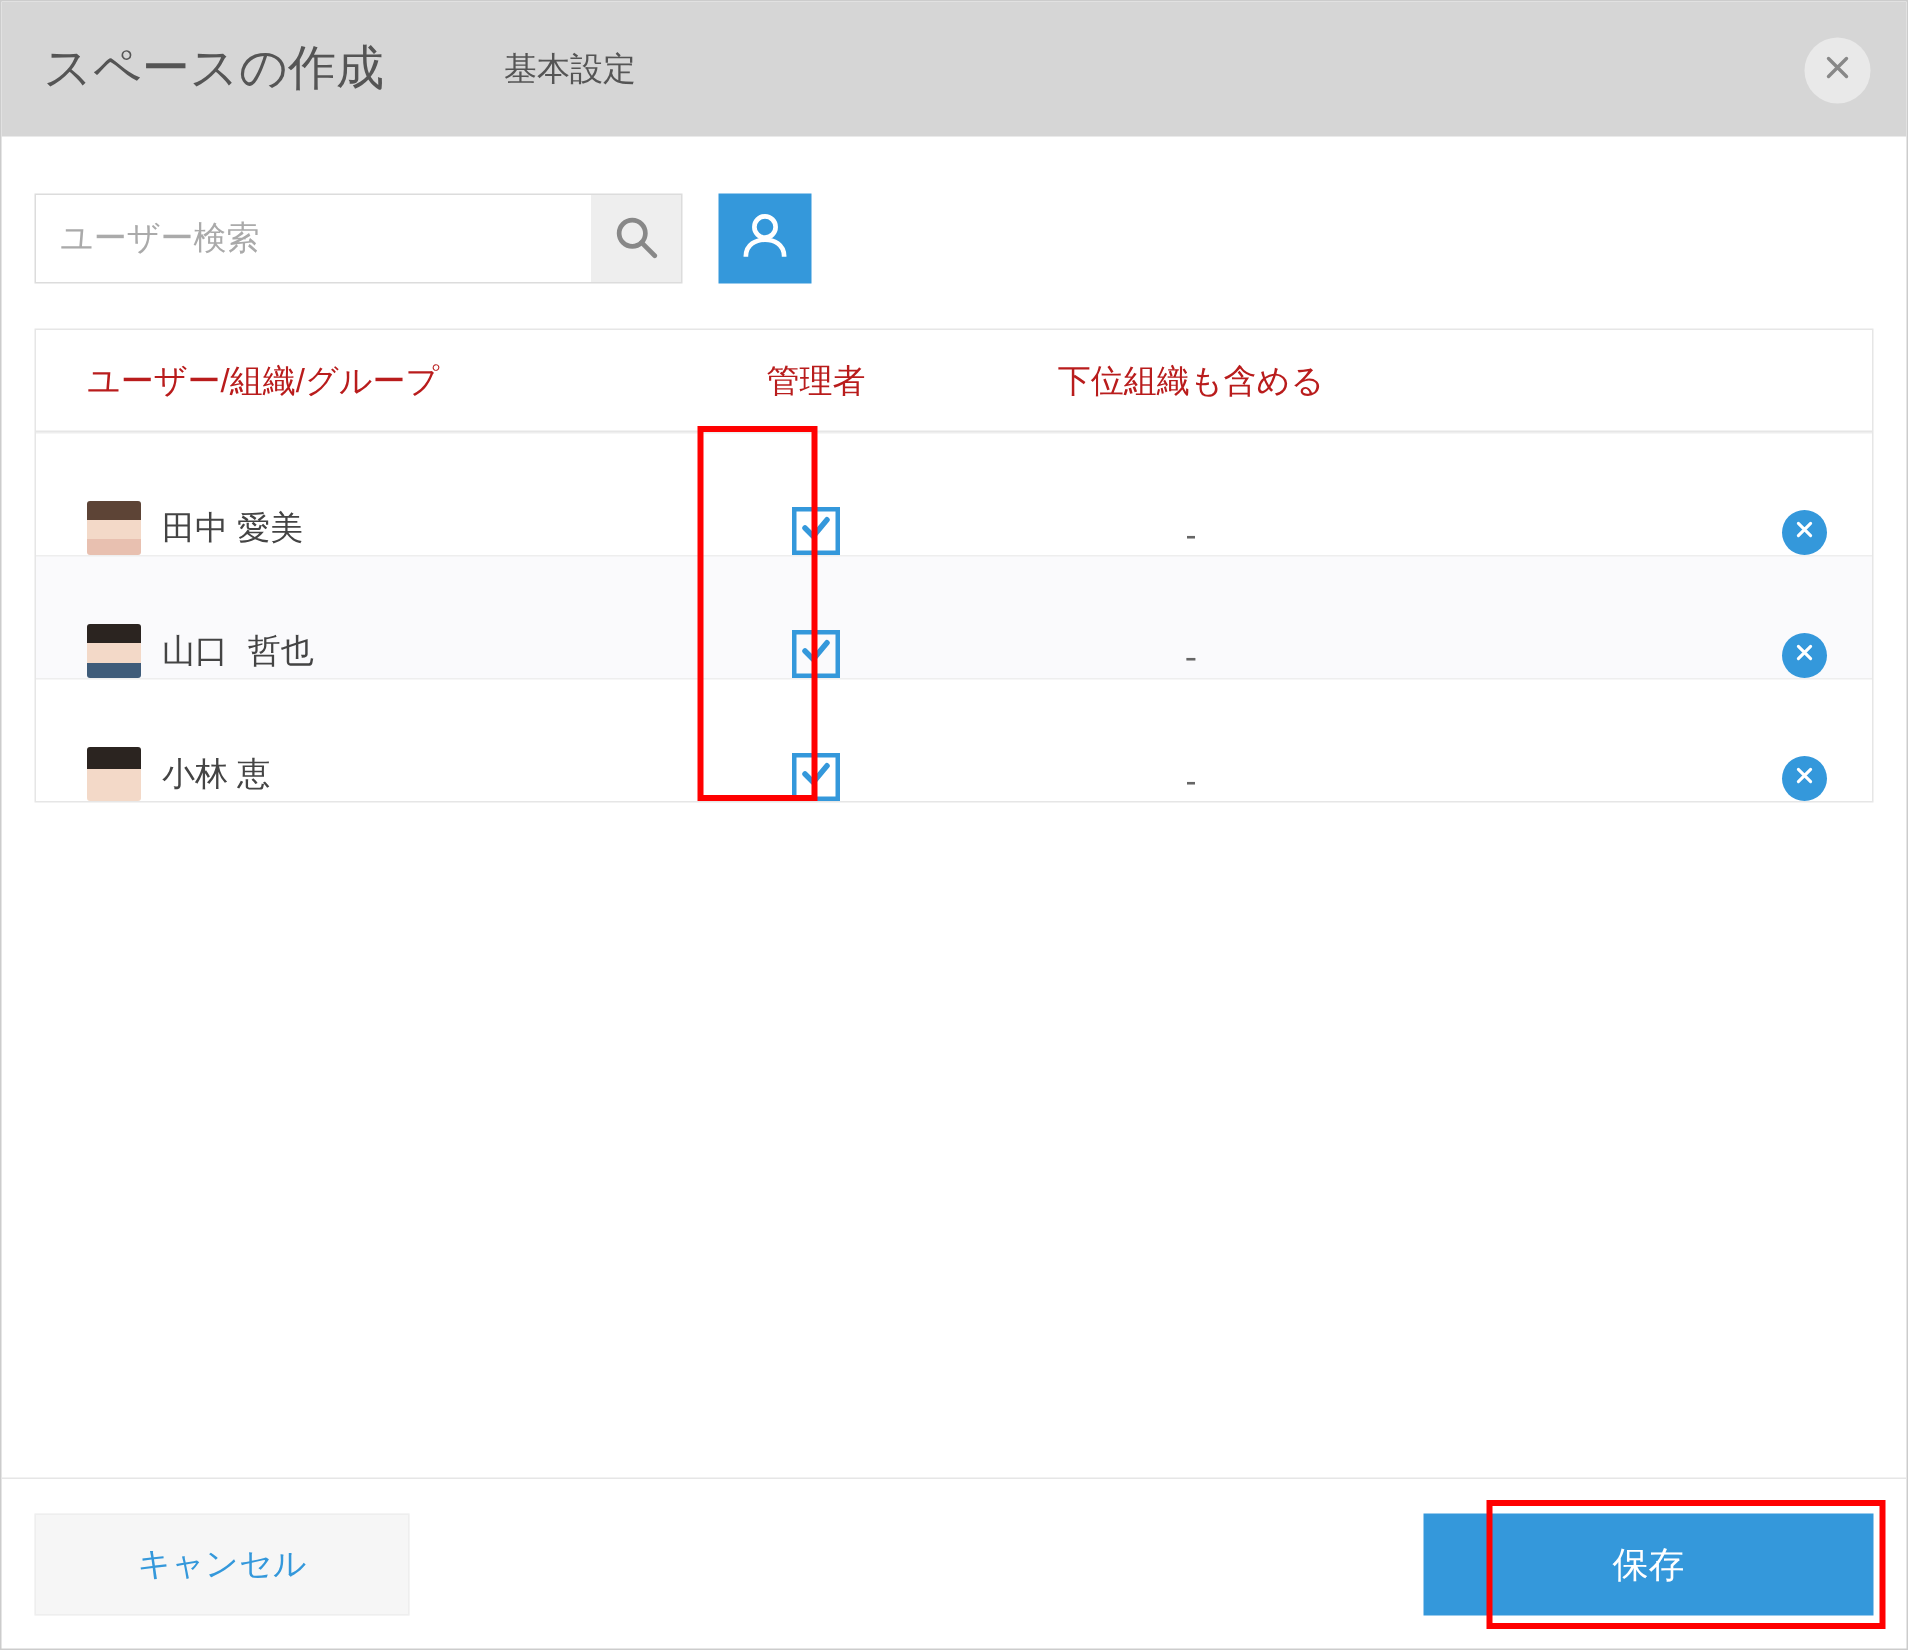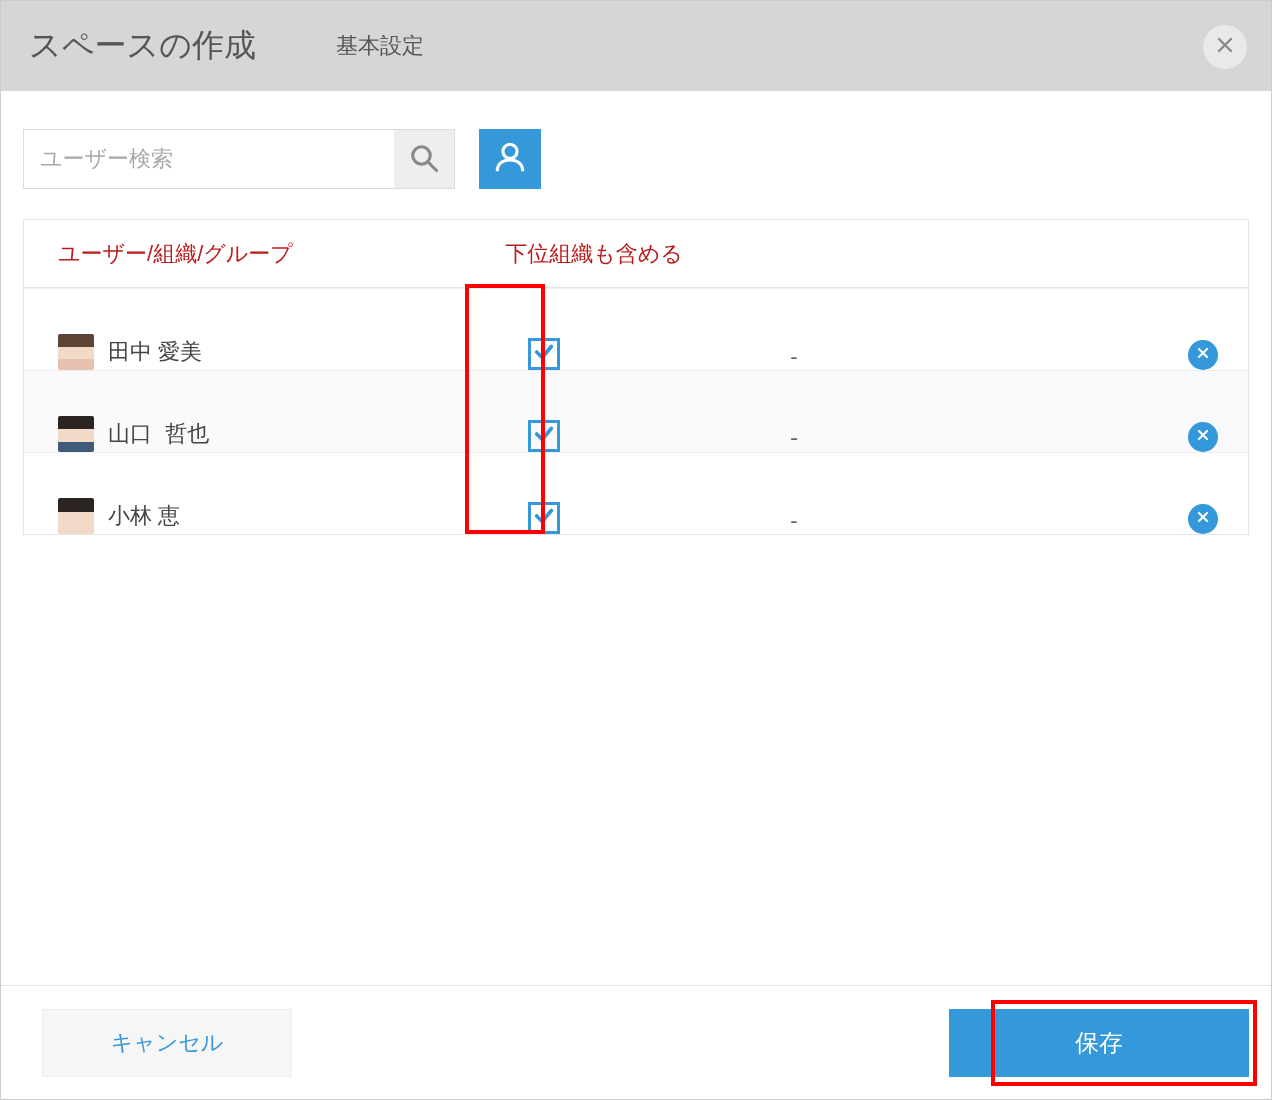--- a/index.html
+++ b/index.html
@@ -187,21 +187,20 @@
       width: 250px;
       height: 68px;
       background: #f6f6f6;
       display: flex;
       align-items: center;
       justify-content: center;
       font-size: 22px;
       color: #3498db;
       cursor: pointer;
       border: 1px solid #eee;
-      margin-left: 19px;
     }
     .save-btn {
       width: 300px;
       height: 68px;
       background: #3498db;
       display: flex;
       align-items: center;
       justify-content: center;
       font-size: 24px;
       color: #fff;
@@ -256,20 +255,23 @@
             </svg>
         </span>
       </div>
     </div>
 
     <div class="member-table">
       <div class="thead-row">
         <div class="col-user">
             <span class="th-label">ユーザー/組織/グループ</span>
           </div>
+        <div class="col-admin">
+            <span class="th-label">管理者</span>
+          </div>
         <div class="col-sub">
             <span class="th-label">下位組織も含める</span>
           </div>
         <div class="col-remove"></div>
       </div>
 
       <div class="tbody-row">
         <div class="col-user">
           <div class="avatar female1"></div>
           <span class="user-name">田中 愛美</span>

